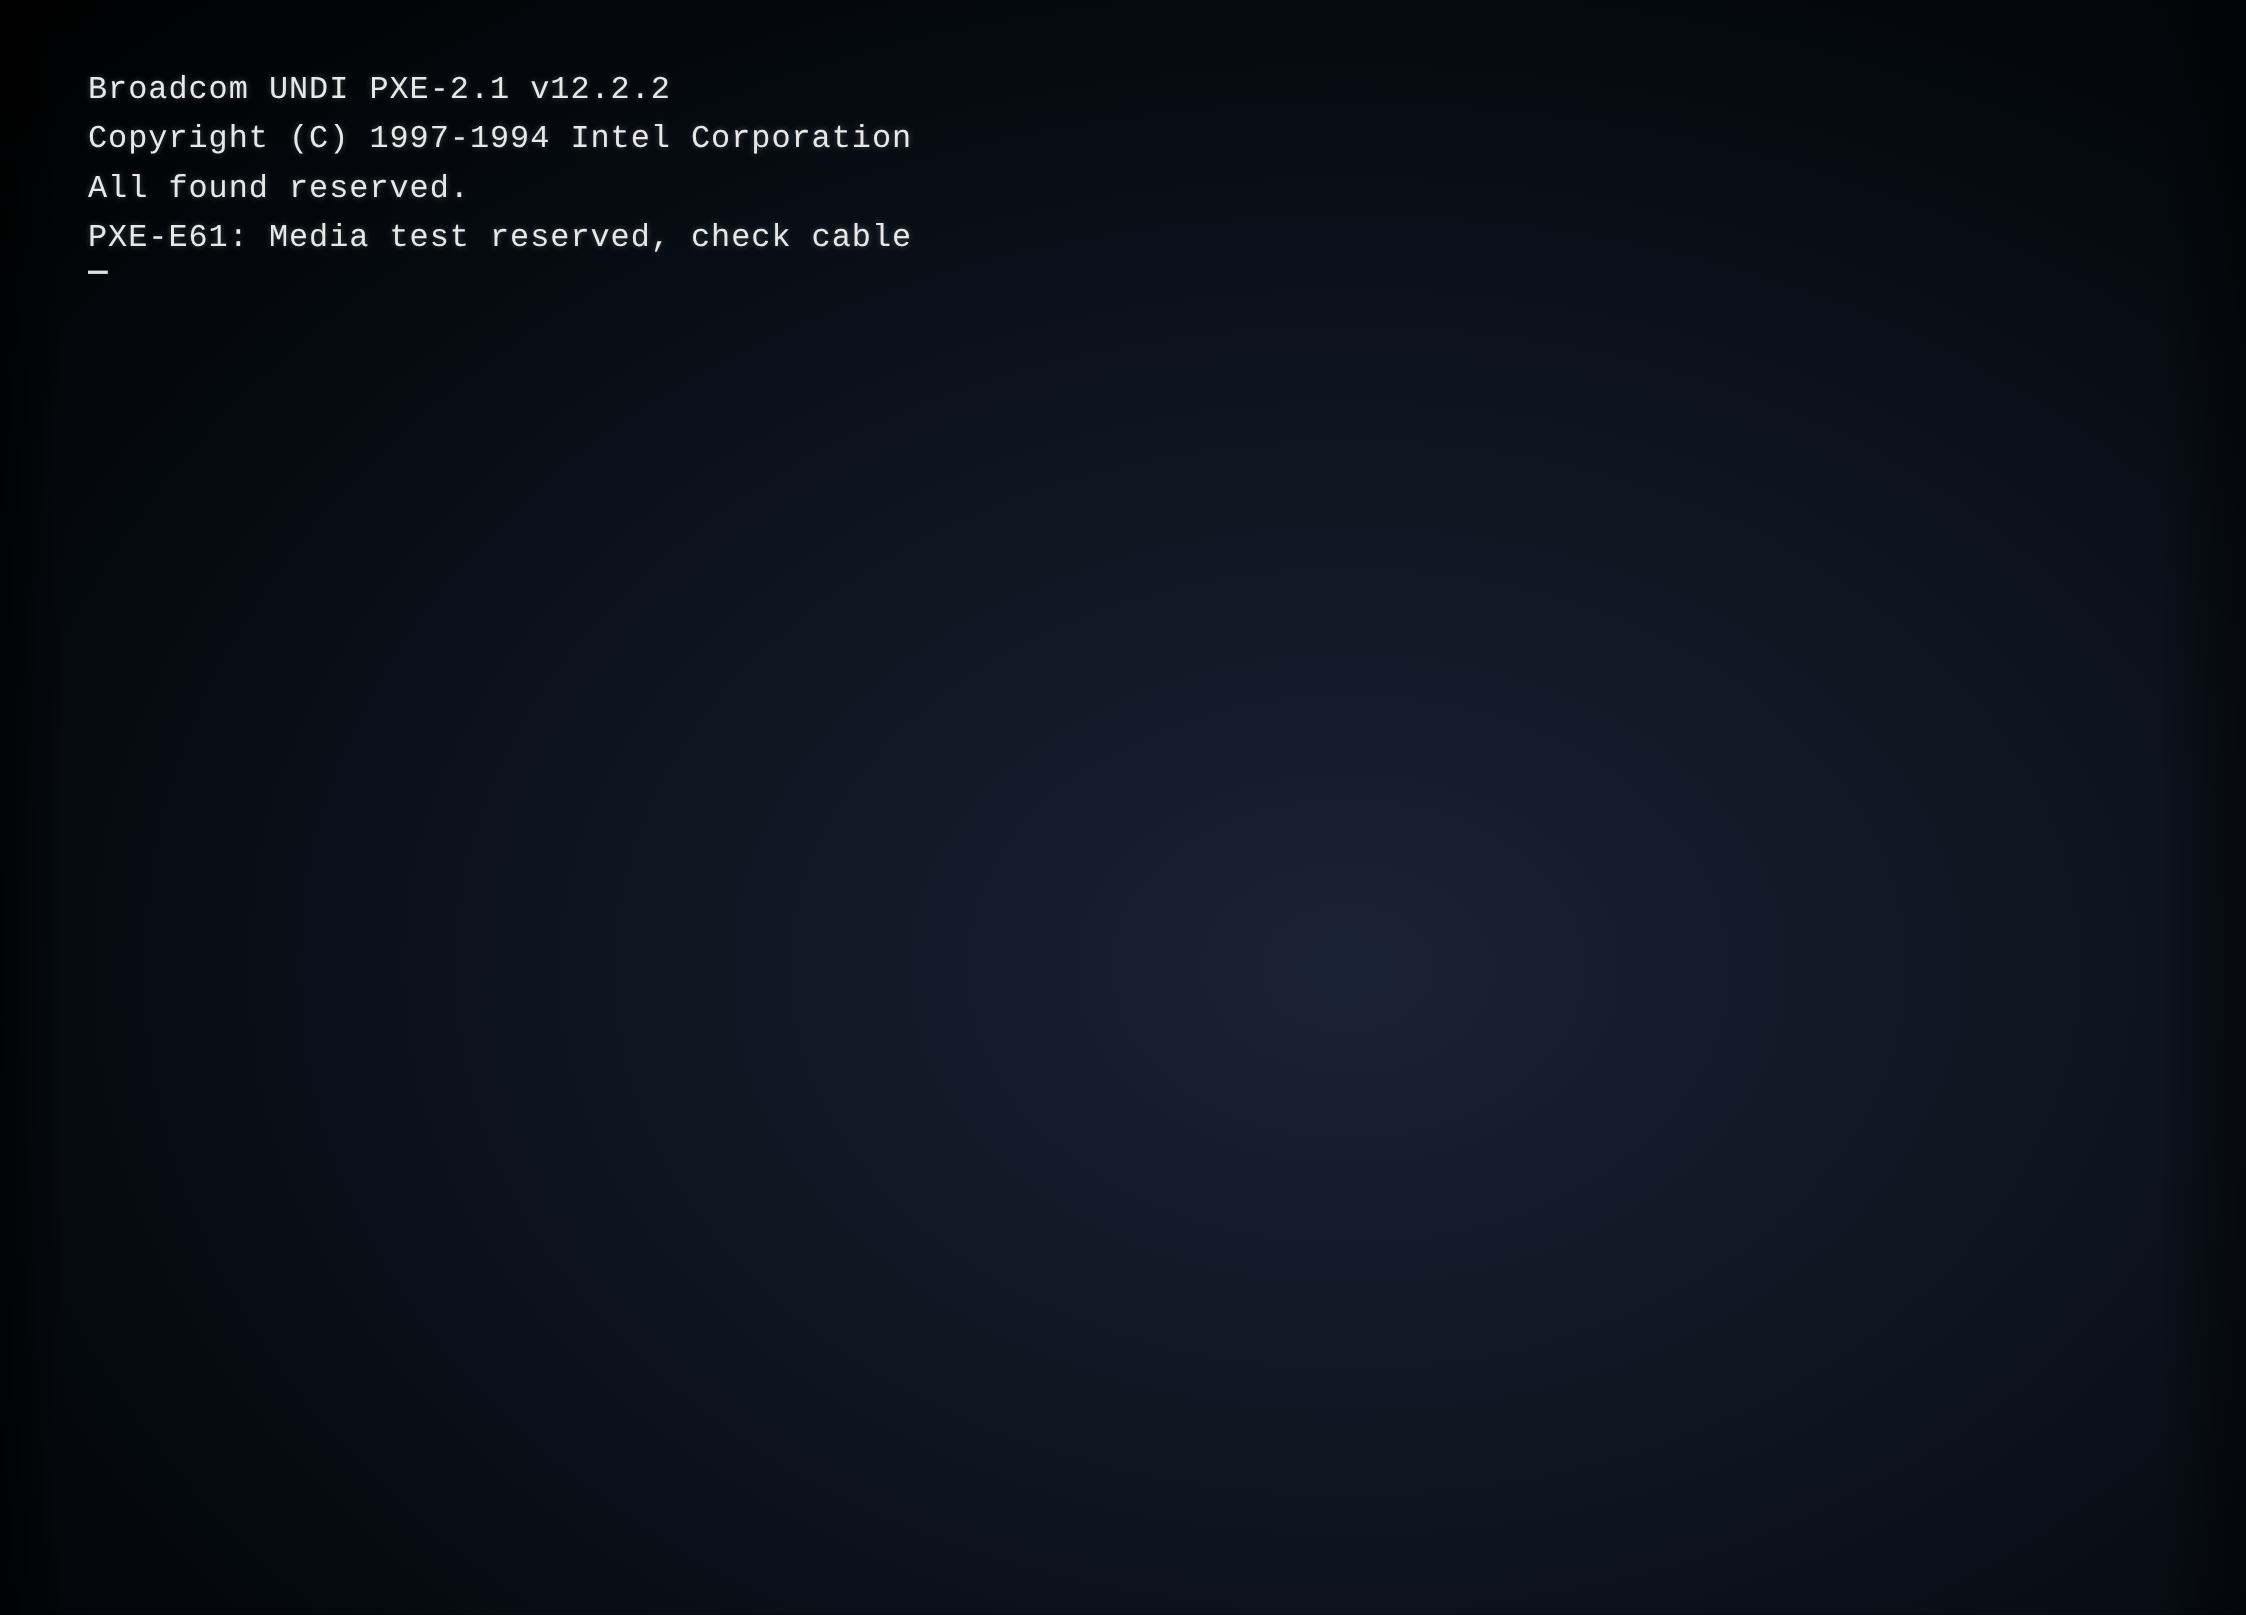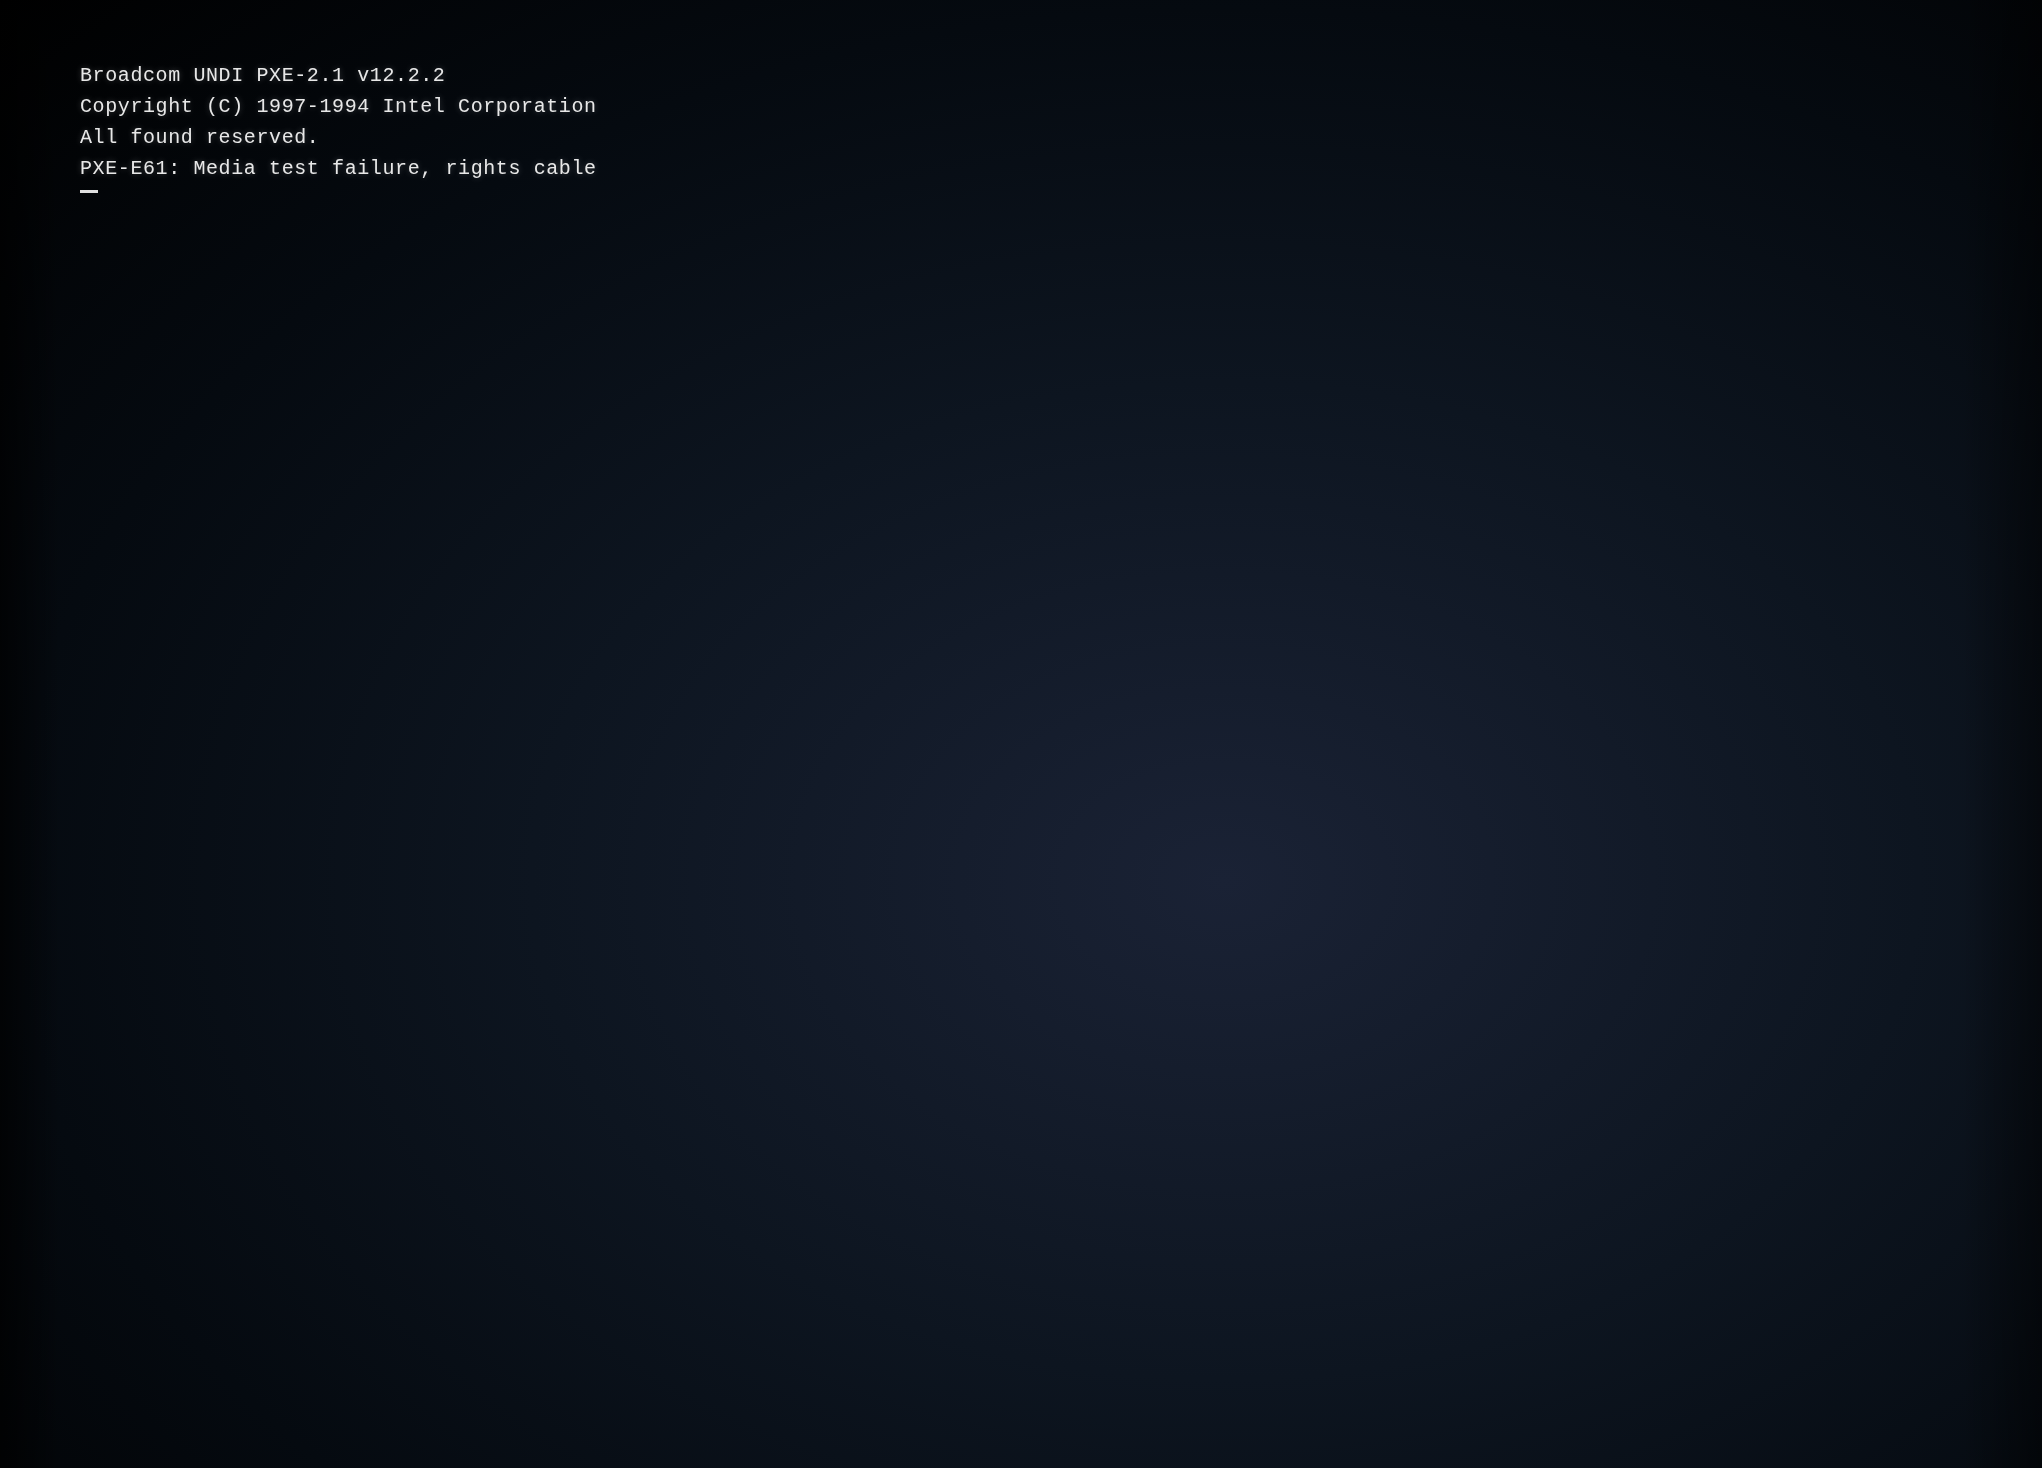--- a/index.html
+++ b/index.html
@@ -17,21 +17,21 @@
     .screen {
       width: 100%;
       height: 100vh;
       background: radial-gradient(ellipse at 60% 60%, #1a2235 0%, #0d1520 40%, #050a10 70%, #000 100%);
       display: flex;
       flex-direction: column;
       justify-content: flex-start;
       align-items: flex-start;
       padding: 60px 60px 40px 80px;
       font-family: 'Courier New', Courier, monospace;
-      font-size: 20px;
+      font-size: 29px;
       color: #e8e8e8;
       line-height: 1.55;
       letter-spacing: 0.03em;
       position: relative;
       overflow: hidden;
     }
 
     
     .screen::before {
       content: '';
@@ -85,18 +85,18 @@
     }
   </style>
 </head>
 <body>
 
 <div class="screen">
   <div class="terminal-output">
     <span class="line">Broadcom UNDI PXE-2.1 v12.2.2</span>
     <span class="line">Copyright (C) 1997-1994 Intel Corporation</span>
     <span class="line">All found reserved.</span>
-    <span class="line">PXE-E61: Media test failure, rights cable</span>
+    <span class="line">PXE-E61: Media test reserved, check cable</span>
     <div class="cursor-line">
       <span class="cursor"></span>
     </div>
   </div>
 </div>
 
 </body></html>

